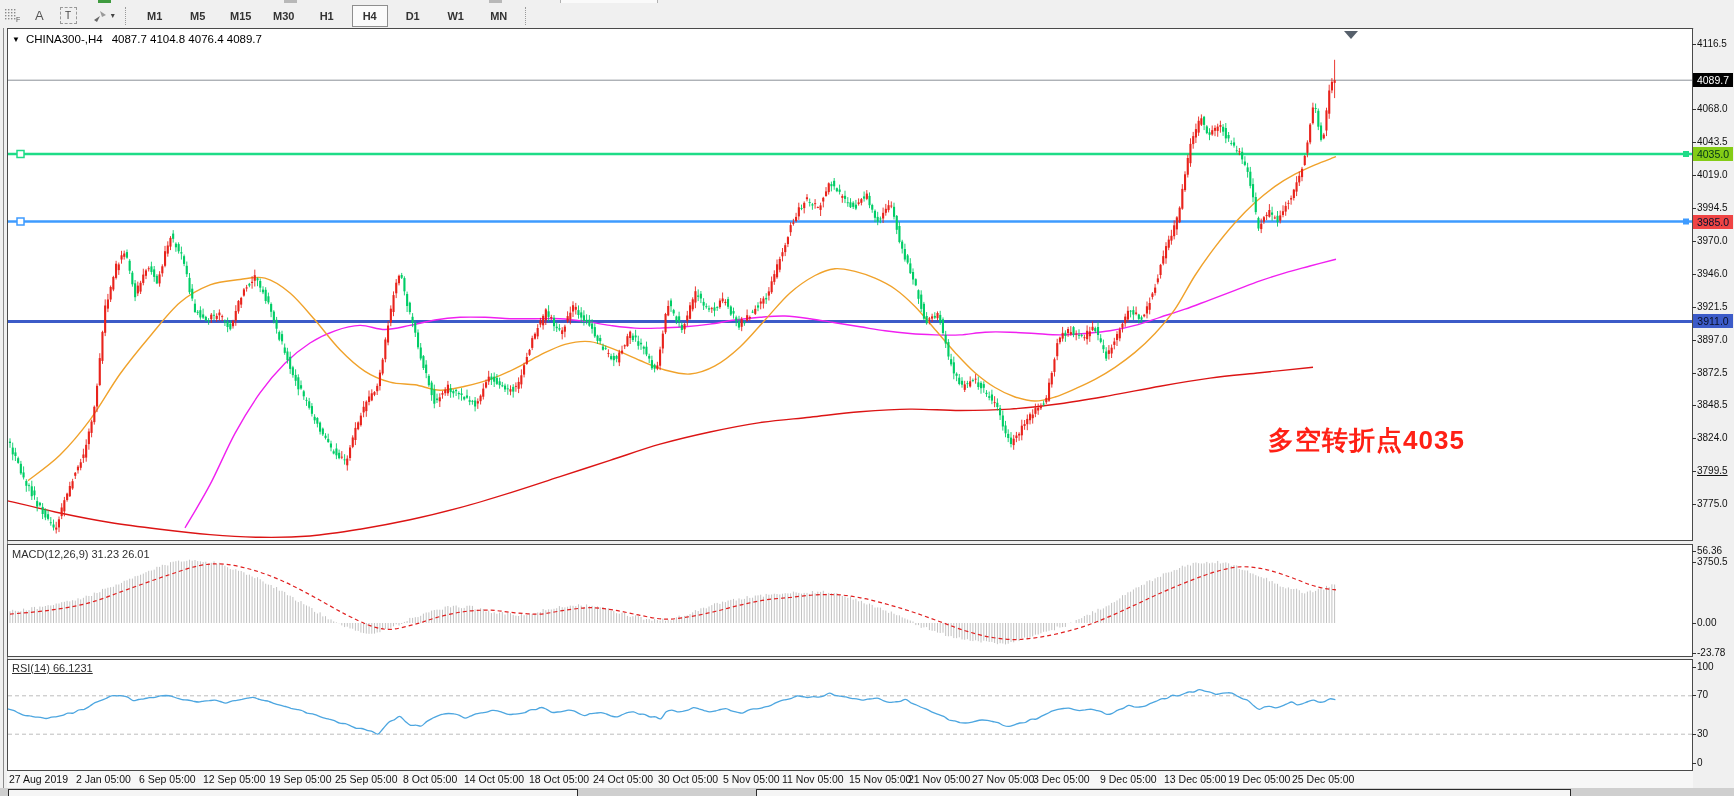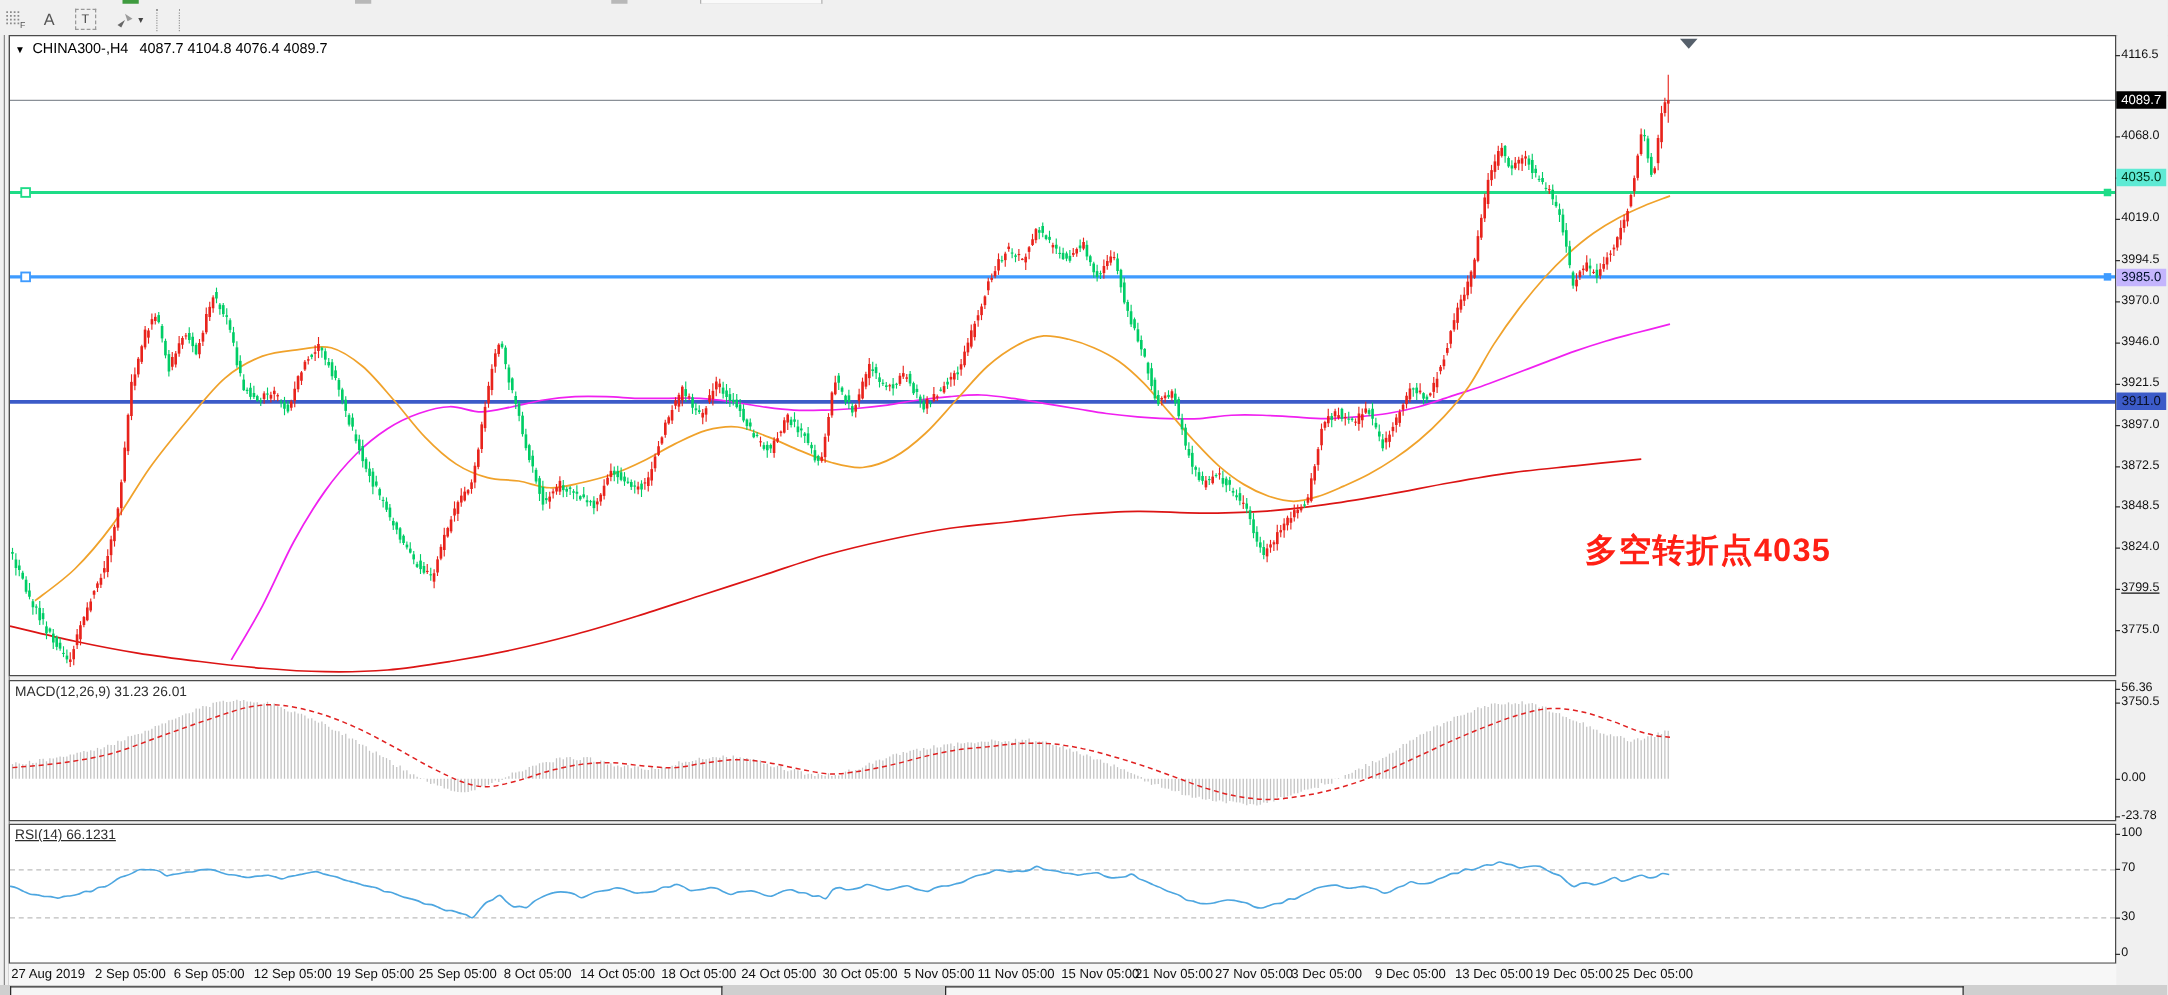--- a/index.html
+++ b/index.html
@@ -83,20 +83,31 @@
         </span>
       </div>
     <div class="tbicon" style="margin-left:14px;">
       <svg width="18" height="14">
         <polygon points="3,11 9,7 6,13" fill="#666"></polygon>
         <polygon points="9,2 15,6 11,8" fill="#9a9a9a"></polygon>
       </svg>
       <span style="font-size:8px;color:#444;margin-left:2px;">▾</span>
     </div>
     <div class="sep" style="margin-left:10px;"></div>
+    <div id="tfbar" style="display:flex;gap:7px;margin-left:2px;">
+        <div class="tfbtn">M1</div>
+        <div class="tfbtn">M5</div>
+        <div class="tfbtn">M15</div>
+        <div class="tfbtn">M30</div>
+        <div class="tfbtn">H1</div>
+        <div class="tfbtn active">H4</div>
+        <div class="tfbtn">D1</div>
+        <div class="tfbtn">W1</div>
+        <div class="tfbtn">MN</div>
+      </div>
     <div class="sep"></div>
   </div>
 
   <div class="leftedge"></div>
   <div class="pane" style="top:28px;height:513px;"></div>
   <div class="pane" style="top:544px;height:113px;"></div>
   <div class="pane" style="top:659px;height:112px;"></div>
   <div class="timestrip" style="top:771px;height:17px;"></div>
   <div class="axiscol"></div>
 
@@ -1613,25 +1624,25 @@
       <div class="ptick" style="left:1697px;top:498.4px;"><span class="dash"></span>3775.0</div>
       <div class="ptick" style="left:1697px;top:556px;"><span class="dash"></span>3750.5</div>
       <div class="ptick" style="left:1697px;top:544.5px;"><span class="dash"></span>56.36</div>
       <div class="ptick" style="left:1697px;top:616.5px;"><span class="dash"></span>0.00</div>
       <div class="ptick" style="left:1697px;top:646.9px;"><span class="dash"></span>-23.78</div>
       <div class="ptick" style="left:1697px;top:660.5px;"><span class="dash"></span>100</div>
       <div class="ptick" style="left:1697px;top:689.3px;"><span class="dash"></span>70</div>
       <div class="ptick" style="left:1697px;top:727.7px;"><span class="dash"></span>30</div>
       <div class="ptick" style="left:1697px;top:756.5px;"><span class="dash"></span>0</div>
       <div class="badge" style="top:73.2px;background:#000000;color:#ffffff;">4089.7</div>
-      <div class="badge" style="top:135px;background:#5eead4;color:#003318;">4035.0</div>
-      <div class="badge" style="top:214.5px;background:#c4b5fd;color:#00122e;">3985.0</div>
+      <div class="badge" style="top:147.0px;background:#84cc16;color:#003318;">4035.0</div>
+      <div class="badge" style="top:214.5px;background:#ef4444;color:#00122e;">3985.0</div>
       <div class="badge" style="top:314.4px;background:#3c5bc8;color:#0a1026;">3911.0</div>
       <div class="tlabel" style="left:9px;">27 Aug 2019</div>
-      <div class="tlabel" style="left:76px;">2 Sep 05:00</div>
+      <div class="tlabel" style="left:76px;">2 Jan 05:00</div>
       <div class="tlabel" style="left:139px;">6 Sep 05:00</div>
       <div class="tlabel" style="left:203px;">12 Sep 05:00</div>
       <div class="tlabel" style="left:269px;">19 Sep 05:00</div>
       <div class="tlabel" style="left:335px;">25 Sep 05:00</div>
       <div class="tlabel" style="left:403px;">8 Oct 05:00</div>
       <div class="tlabel" style="left:464px;">14 Oct 05:00</div>
       <div class="tlabel" style="left:529px;">18 Oct 05:00</div>
       <div class="tlabel" style="left:593px;">24 Oct 05:00</div>
       <div class="tlabel" style="left:658px;">30 Oct 05:00</div>
       <div class="tlabel" style="left:723px;">5 Nov 05:00</div>

